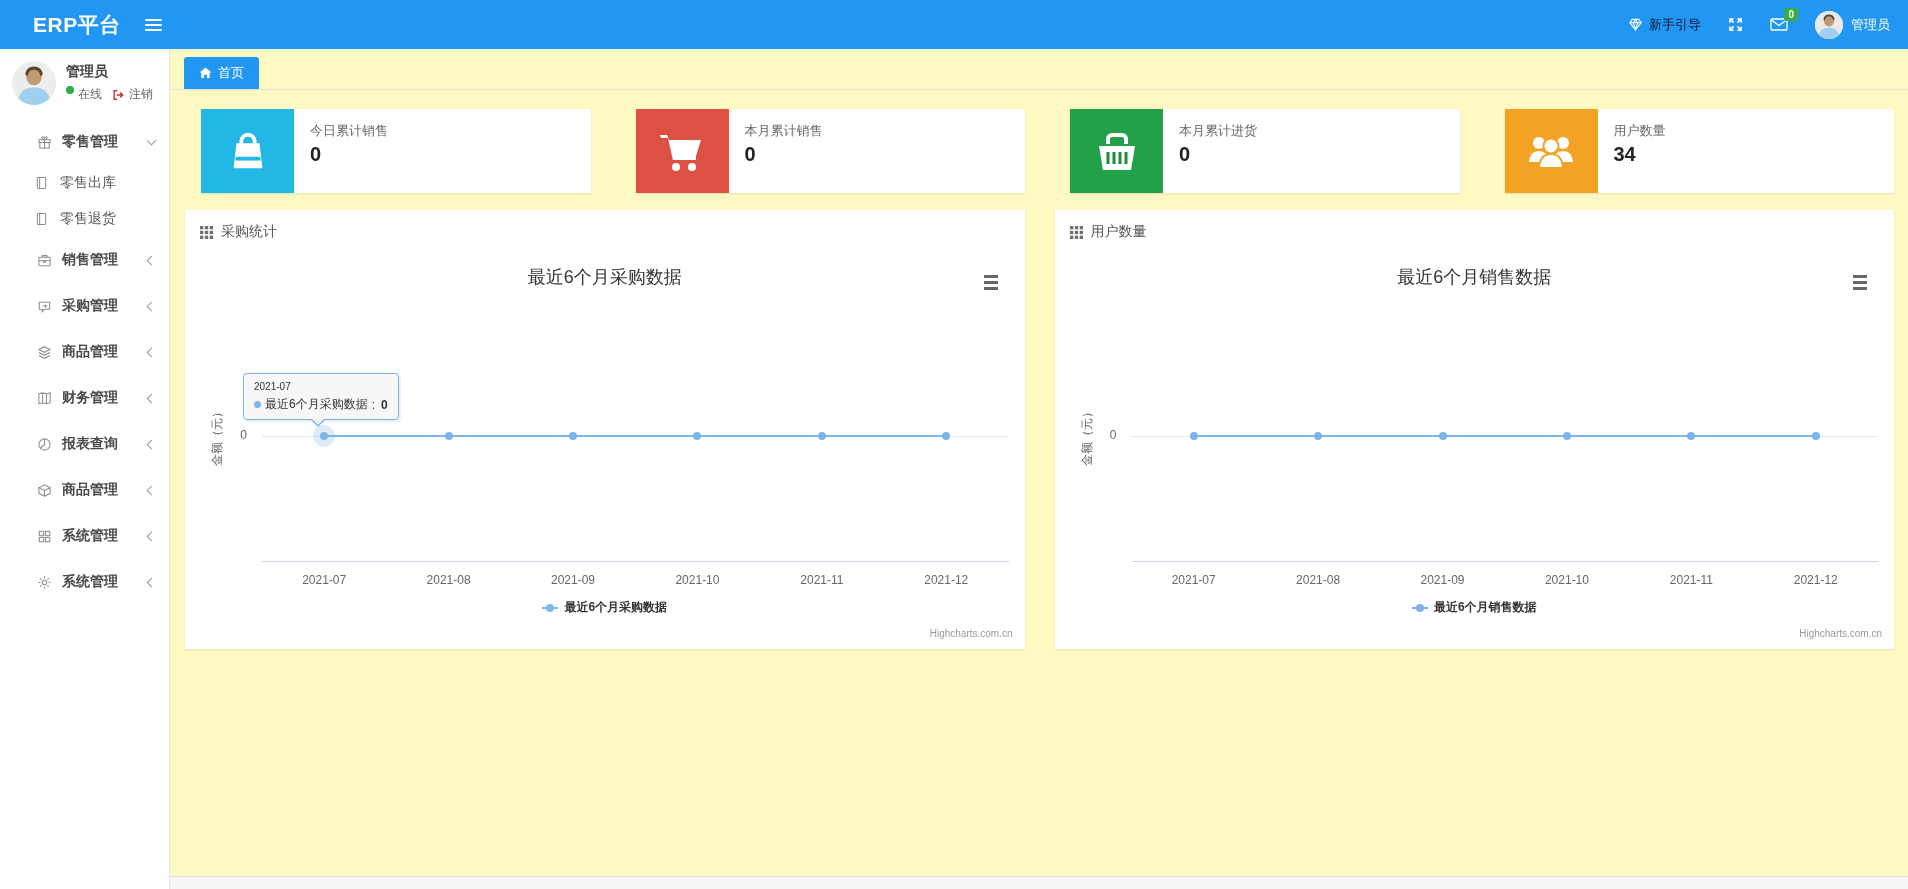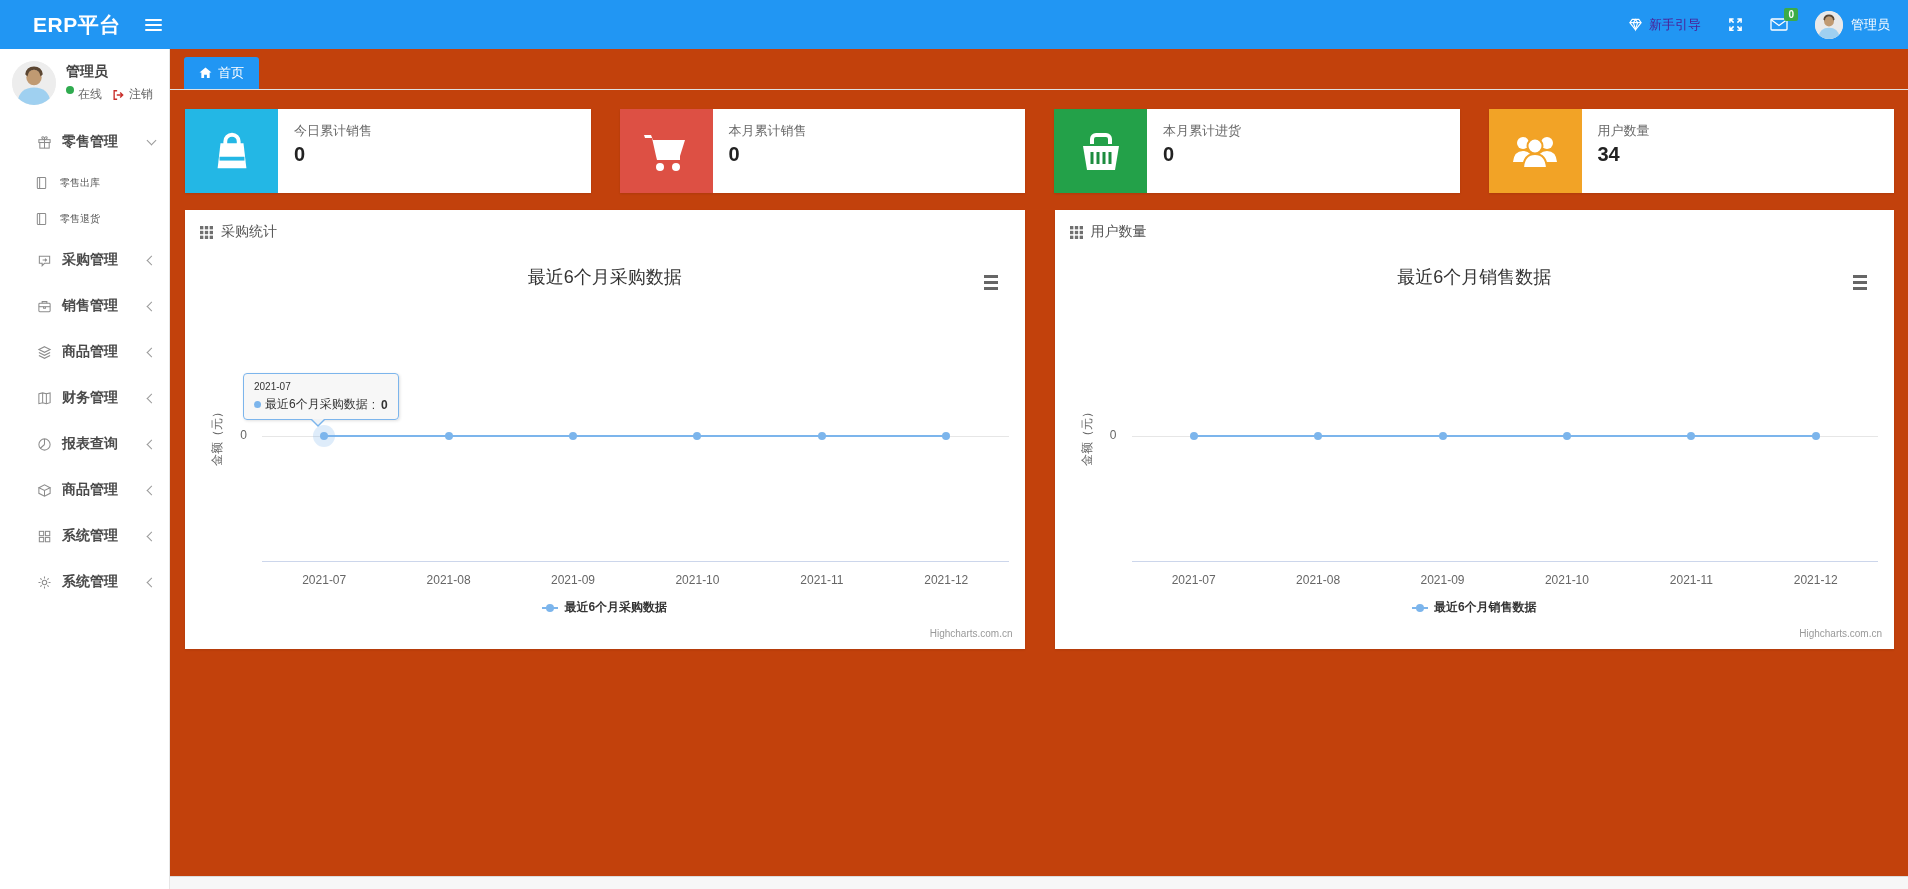--- a/index.html
+++ b/index.html
@@ -6,56 +6,56 @@
   html,body { width:1908px; height:889px; overflow:hidden;
     font-family:"Liberation Sans","DejaVu Sans",sans-serif; background:#f2f2f2; }
 
   
   .navbar { position:absolute; left:0; top:0; width:1908px; height:49px;
     background:#2196f3; color:#fff; display:flex; align-items:center; z-index:30; }
   .brand { font-size:21px; font-weight:bold; padding-left:33px; letter-spacing:.5px; }
   .nav-burger { margin-left:24px; cursor:pointer; display:flex; flex-direction:column; gap:3px; }
   .nav-burger i { display:block; width:17px; height:2px; background:#fff; border-radius:1px; }
   .nav-right { margin-left:auto; display:flex; align-items:center; gap:27px; padding-right:18px; font-size:13px; }
-  .nav-link { display:flex; align-items:center; gap:6px; color:#4c1d95; cursor:pointer; }
+  .nav-link { display:flex; align-items:center; gap:6px; color:#0f172a; cursor:pointer; }
   .mail-wrap { position:relative; cursor:pointer; display:flex; }
   .badge { position:absolute; top:-9px; right:-10px; background:#3cab47; color:#fff;
     font-size:10px; font-weight:bold; padding:1px 4px; border-radius:2px; line-height:11px; }
   .user-chip { display:flex; align-items:center; gap:8px; cursor:pointer; }
   .avatar { border-radius:50%; overflow:hidden; background:#eee; flex:none; }
   .avatar.small { width:28px; height:28px; }
   .avatar.big { width:44px; height:44px; }
 
   
   .sidebar { position:absolute; left:0; top:49px; width:170px; height:840px;
     background:#fff; border-right:1px solid #e6e6e6; z-index:20; }
   .user-panel { display:flex; gap:10px; padding:12px 10px 10px 12px; align-items:center; }
   .user-meta { font-size:12px; color:#666; }
   .user-name { font-size:14px; font-weight:bold; color:#444; margin-bottom:5px; }
   .status-row { display:flex; align-items:flex-start; gap:4px; }
   .dot { width:8px; height:8px; border-radius:50%; background:#2fab4f; display:inline-block; }
   .logout { display:flex; align-items:center; gap:5px; margin-left:6px; cursor:pointer; color:#666; }
   .menu { margin-top:4px;margin-left:19px; }
   .menu-item { height:46px; display:flex; align-items:center; gap:9px; padding:0 14px 0 18px;
     font-size:14px; font-weight:600; color:#4a4a4a; cursor:pointer; }
-  .menu-item.sub { height:36px; padding-left:16px; font-size:10px; font-weight:400; color:#555; }
+  .menu-item.sub { height:36px; padding-left:16px; font-size:14px; font-weight:400; color:#555; }
   .micon { width:16px; height:16px; flex:none; display:flex; align-items:center; }
   .mlabel { flex:1; white-space:nowrap; }
   .chev { width:7px; height:7px; border-left:1.5px solid #9a9a9a; border-bottom:1.5px solid #9a9a9a; flex:none; }
   .chev.left { transform:rotate(45deg); }
   .chev.down { transform:rotate(-45deg); margin-top:-3px; }
 
   
-  .content { position:absolute; left:170px; top:49px; right:0; bottom:0; background:#c2410c; }
+  .content { position:absolute; left:170px; top:49px; right:0; bottom:0; background:#fef9c3; }
   .crumb-strip { padding:8px 14px 0 14px; border-bottom:1px solid #e0e0e0; }
   .home-tab { display:inline-flex; align-items:center; gap:6px; background:#2196f3; color:#fff;
     font-size:13px; padding:7px 15px; border-radius:3px 3px 0 0; cursor:pointer; }
 
   .cards-row { display:flex; gap:29px; margin:19px 14px 0 15px; height:84px; }
-  .stat-card { flex:1; background:#fff; display:flex; box-shadow:0 1px 2px rgba(0,0,0,.10); }
+  .stat-card { flex:1; background:#fff; display:flex; box-shadow:0 1px 2px rgba(0,0,0,.10);margin-left:16px; }
   .stat-icon { width:93px; height:84px; display:flex; align-items:center; justify-content:center; flex:none; }
   .stat-icon.c-cyan { background:#23b7e5; } .stat-icon.c-red { background:#dd5044; }
   .stat-icon.c-green { background:#23a149; } .stat-icon.c-orange { background:#f2a326; }
   .stat-text { padding:13px 16px; }
   .stat-label { font-size:13px; color:#696969; }
   .stat-value { font-size:20px; font-weight:bold; color:#222; margin-top:3px; }
 
   .panels-row { display:flex; gap:30px; margin:17px 14px 0 15px; }
   .panel { flex:1; background:#fff; box-shadow:0 1px 2px rgba(0,0,0,.10); height:439px; }
   .panel-head { display:flex; align-items:center; gap:8px; padding:13px 15px 6px 15px;
@@ -215,37 +215,37 @@
         <svg width="13" height="14" viewBox="0 0 14 15" fill="none" stroke="#8c8c8c" stroke-width="1.1">
           <rect x="2.5" y="1.5" width="9" height="12" rx="1"></rect>
             <path d="M5 1.5 v12"></path>
         </svg>
       </span>
       <span class="mlabel">零售退货</span>
     </div>
     <div class="menu-item">
       <span class="micon">
         <svg width="15" height="15" viewBox="0 0 16 16" fill="none" stroke="#8c8c8c" stroke-width="1.1">
-          <path d="M2.5 3.5 h11 v7.5 h-5.5 l-2.5 2.5 v-2.5 h-3 Z"></path>
-            <path d="M6 7.5 h4 M8.6 6 l1.6 1.5 -1.6 1.5"></path>
-        </svg>
-      </span>
-      <span class="mlabel">采购管理</span>
-      <span class="chev left"></span>
-    </div>
-    <div class="menu-item">
-      <span class="micon">
-        <svg width="15" height="15" viewBox="0 0 16 16" fill="none" stroke="#8c8c8c" stroke-width="1.1">
           <rect x="2" y="4.5" width="12" height="9" rx="1"></rect>
             <path d="M5.5 4.5 V2.8 h5 v1.7"></path>
             <path d="M2 8.2 h12"></path>
             <path d="M7 8.2 v1.6 h2 v-1.6"></path>
         </svg>
       </span>
       <span class="mlabel">销售管理</span>
+      <span class="chev left"></span>
+    </div>
+    <div class="menu-item">
+      <span class="micon">
+        <svg width="15" height="15" viewBox="0 0 16 16" fill="none" stroke="#8c8c8c" stroke-width="1.1">
+          <path d="M2.5 3.5 h11 v7.5 h-5.5 l-2.5 2.5 v-2.5 h-3 Z"></path>
+            <path d="M6 7.5 h4 M8.6 6 l1.6 1.5 -1.6 1.5"></path>
+        </svg>
+      </span>
+      <span class="mlabel">采购管理</span>
       <span class="chev left"></span>
     </div>
     <div class="menu-item">
       <span class="micon">
         <svg width="15" height="15" viewBox="0 0 16 16" fill="none" stroke="#8c8c8c" stroke-width="1.1">
           <path d="M8 1.8 L14 4.8 8 7.8 2 4.8 Z"></path>
             <path d="M2 8 l6 3 6-3"></path>
             <path d="M2 11.2 l6 3 6-3"></path>
         </svg>
       </span>

